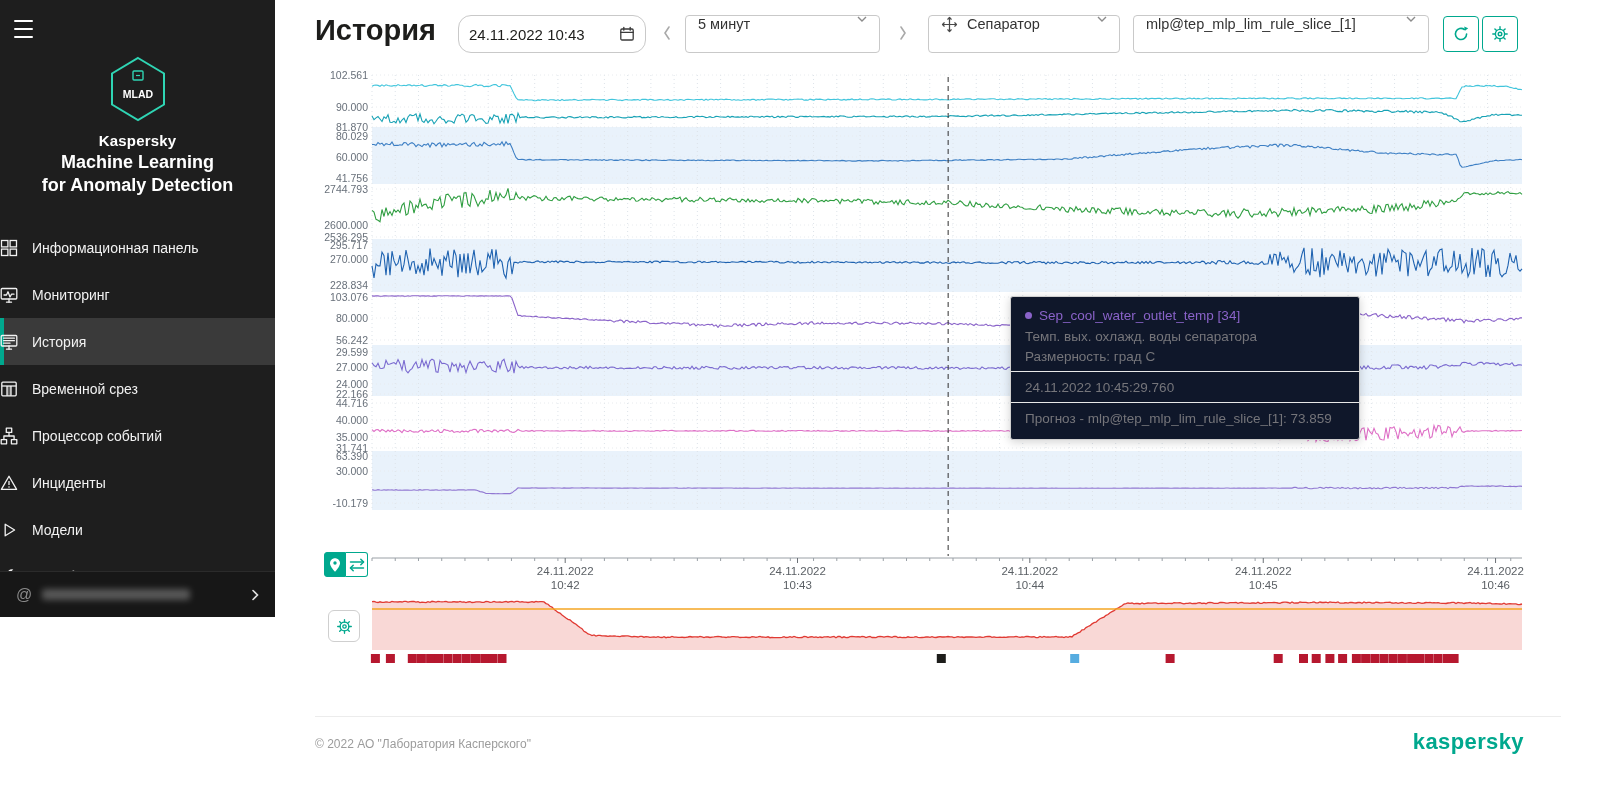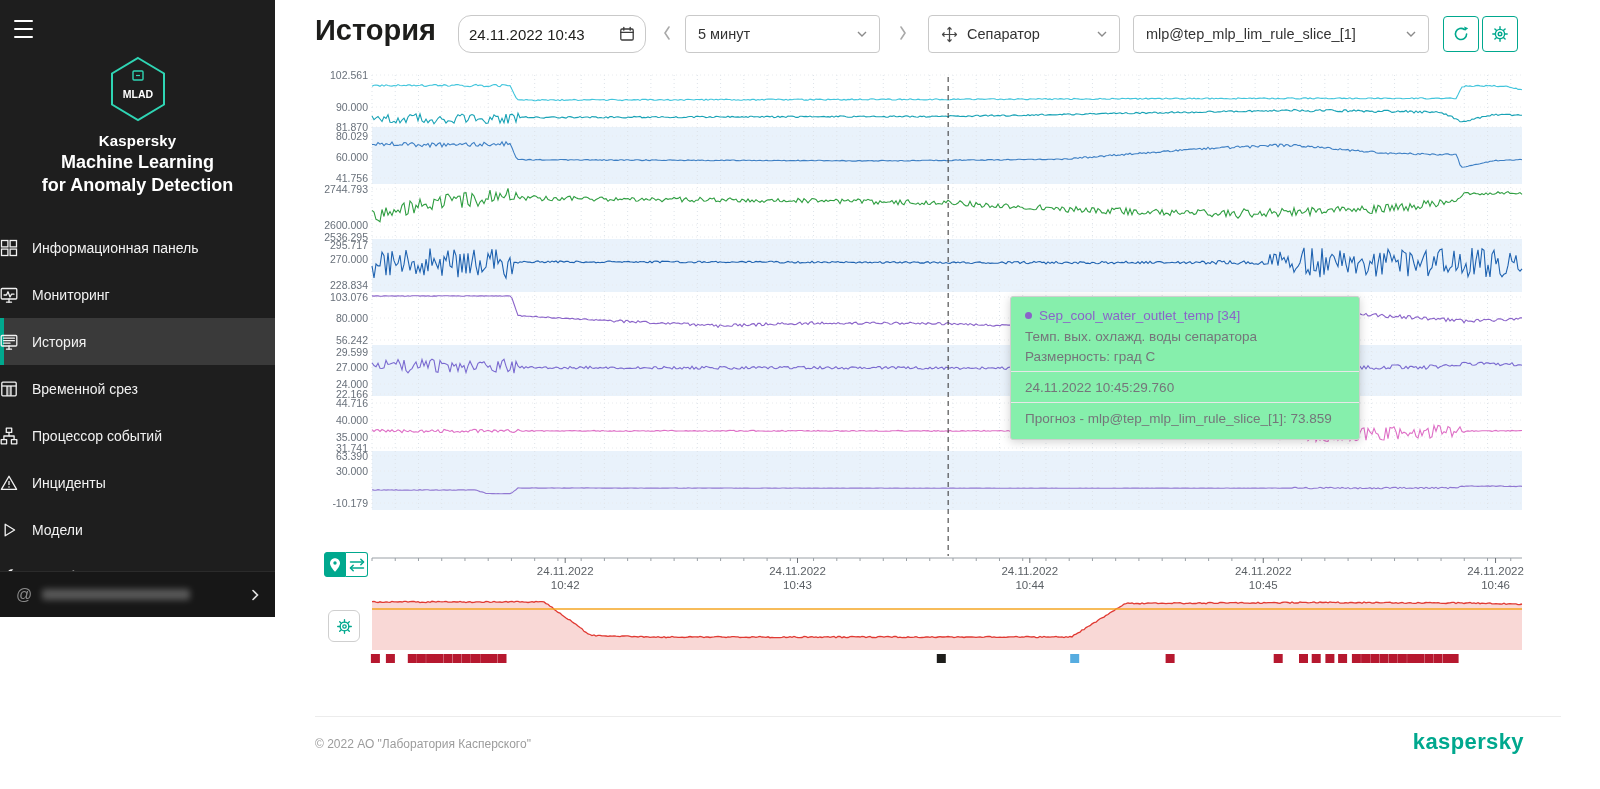--- a/index.html
+++ b/index.html
@@ -35,30 +35,30 @@
 
   .page-title { position:absolute; left:40px; top:14px; font-size:29px; font-weight:700;
     color:#1d1d1b; z-index:1; }
   .date-control { position:absolute; left:183px; top:15px; width:188px; height:38px;
     border:1px solid #c9c9c9; border-radius:13px; background:#fff; display:flex; align-items:center;
     padding:0 10px; font-size:15px; color:#1d1d1b; z-index:1; cursor:pointer; }
   .date-control .cal { margin-left:auto; display:flex; }
   .nav-chev { position:absolute; top:24px; width:12px; height:18px; display:flex; align-items:center;
     justify-content:center; cursor:pointer; z-index:1; }
   .select { position:absolute; top:15px; height:38px; border:1px solid #c9c9c9; border-radius:4px;
-    background:#fff; display:flex; align-items:center; padding:0 12px; gap:9px; font-size:14.5px;
+    background:#fff; display:flex; align-items:flex-start; padding:0 12px; gap:9px; font-size:14.5px;
     color:#333; cursor:pointer; z-index:1; }
   .select .sel-text { white-space:nowrap; overflow:hidden; text-overflow:ellipsis; }
   .select .chev { margin-left:auto; display:flex; }
   .icon-btn { position:absolute; top:16px; width:36px; height:36px; border:1px solid #00a88e;
     border-radius:4px; background:#fff; display:flex; align-items:center; justify-content:center;
     cursor:pointer; z-index:1; }
 
   
-  .chart-tooltip { position:absolute; left:735px; top:296px; width:350px; background:#86efac;
+  .chart-tooltip { position:absolute; left:735px; top:296px; width:350px; background:#0f172a;
     border:1px solid #cfcfcf; border-radius:3px; box-shadow:0 2px 10px rgba(0,0,0,0.18);
     padding:9px 14px 11px; font-size:13.5px; color:#75757a; z-index:2; }
   .tt-title { color:#8a63c9; display:flex; align-items:center; gap:7px; padding:2px 0 3px; }
   .tt-dot { width:7px; height:7px; border-radius:50%; background:#8a63c9; flex:none; }
   .tt-row { padding:2.5px 0; }
   .tt-sep { border-top:1px solid #e8e8e8; margin:5px -14px; }
 
   
   .mini-btns { position:absolute; left:49px; top:552px; display:flex; z-index:1; }
   .mini-btn { width:22px; height:25px; display:flex; align-items:center; justify-content:center;

